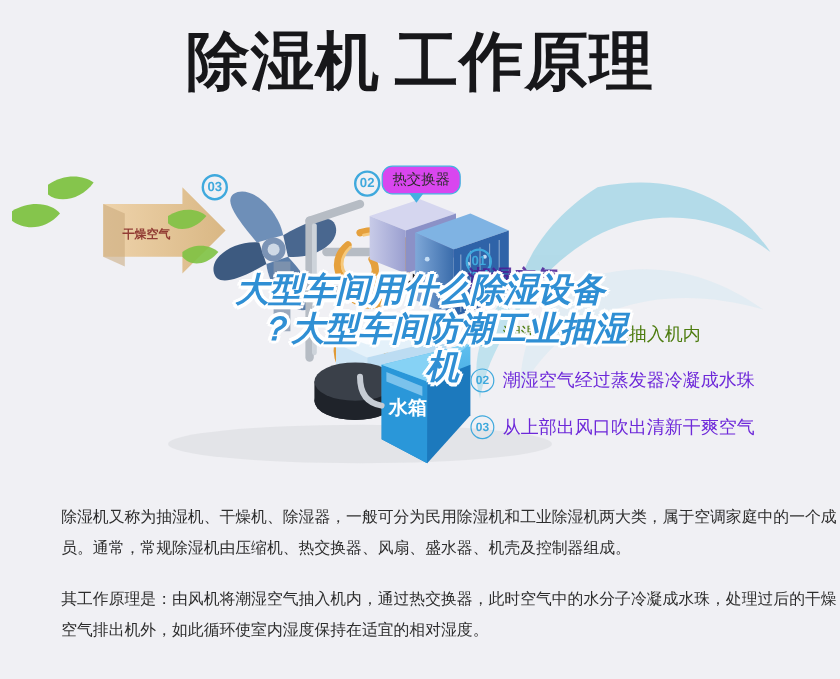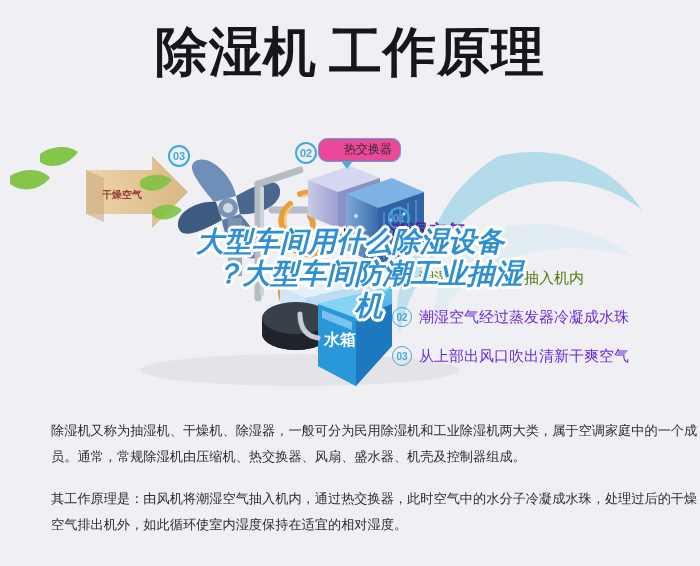--- a/index.html
+++ b/index.html
@@ -45,24 +45,24 @@
     display:flex; align-items:center; justify-content:center;
     font-family:"Liberation Sans",sans-serif;
   }
   .badge.b03 { left:168px; top:27px; }
   .badge.b02 { left:295px; top:24px; }
   .badge.b01 { left:388px; top:89px; }
 
   .callout {
     position:absolute;
     left:318px; top:20px;
-    background:#ec4899;
+    background:#d946ef;
     border:1.6px solid #45b0e0;
     border-radius:9px;
-    padding:2px 8px 3px 25px;
+    padding:2px 8px 3px 8px;
     font-size:12px;
     color:#2b2b2b;
     white-space:nowrap;
   }
   .callout:after {
     content:"";
     position:absolute; left:22px; bottom:-8px;
     border-left:6px solid transparent;
     border-right:6px solid transparent;
     border-top:8px solid #45b0e0;

